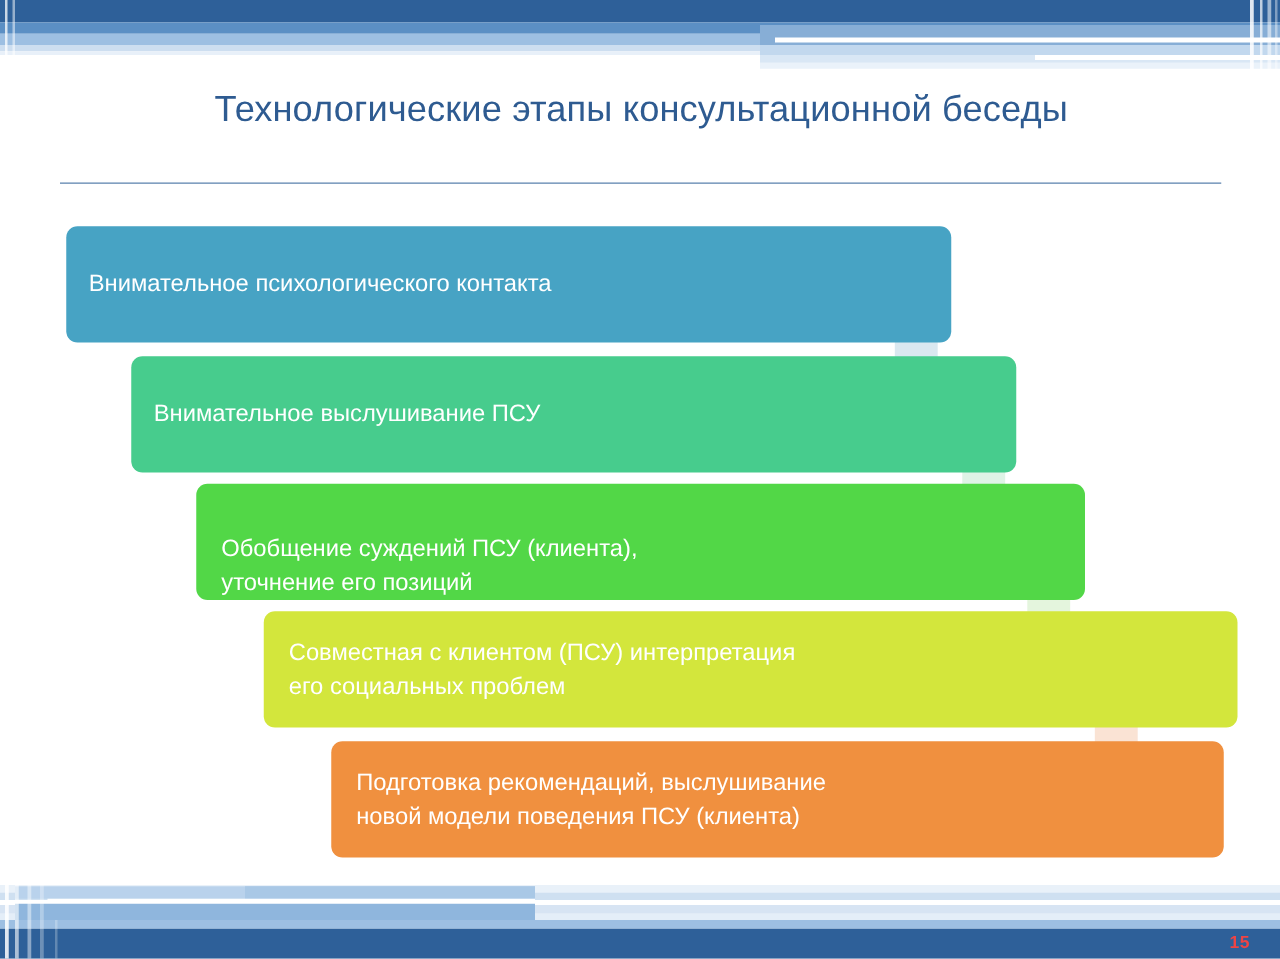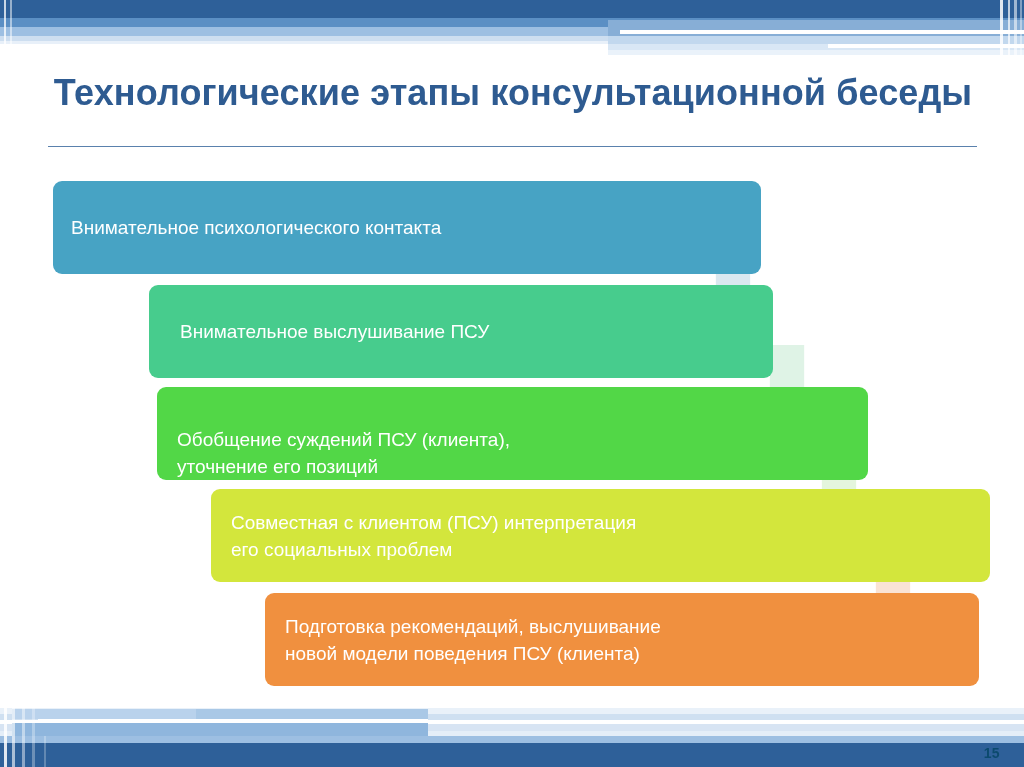--- a/index.html
+++ b/index.html
@@ -48,22 +48,22 @@
   .tb-lv1 { left: 4px;  top: 0; width: 2px; height: 44px; background: #ffffff; opacity: .75; }
   .tb-lv2 { left: 10px; top: 0; width: 2px; height: 44px; background: #ffffff; opacity: .5; }
 
   
   .title {
     position: absolute;
     left: 48px;
     top: 72px;
     width: 930px;
     text-align: center;
-    font-size: 36px;
-    font-weight: bold;
+    font-size: 29px;
+    font-weight: normal;
     color: #2e5b91;
     letter-spacing: 0.1px;
     white-space: nowrap;
   }
   .title-rule {
     position: absolute;
     left: 48px;
     top: 146px;
     width: 929px;
     height: 1px;
@@ -105,21 +105,21 @@
   .bb-v1 { left: 4px;  top: 13px; width: 3px; height: 59px; background: #ffffff; opacity: .85; }
   .bb-v2 { left: 12px; top: 13px; width: 3px; height: 59px; background: #ffffff; opacity: .6; }
   .bb-v3 { left: 22px; top: 13px; width: 3px; height: 59px; background: #ffffff; opacity: .45; }
   .bb-v4 { left: 32px; top: 13px; width: 3px; height: 59px; background: #ffffff; opacity: .3; }
   .bb-v5 { left: 44px; top: 41px; width: 2px; height: 31px; background: #ffffff; opacity: .25; }
 
   .page-number {
     position: absolute;
     right: 24px;
     bottom: 6px;
-    color: #0c4a6e;
+    color: #ef4444;
     font-size: 14px;
     font-weight: bold;
     letter-spacing: .4px;
   }
 </style>
 </head>
 <body>
 
 <div id="slide">
 
@@ -163,21 +163,21 @@
         </svg>
       </div>
       <div class="arrow" style="left: 860px; top: 550px; width: 66px; height: 90px;">
         <svg width="66" height="90" viewBox="0 0 66 90">
           <polygon points="15.84,0 50.16,0 50.16,48.6 66,48.6 33,90 0,48.6 15.84,48.6" fill="#fae3d4"></polygon>
         </svg>
       </div>
       <div class="stage" style="left: 53px; top: 181px; width: 708px; height: 93px; background: rgb(71, 163, 196); padding-left: 18px; padding-right: 16px;">
         <span class="stage-text">Внимательное психологического контакта</span>
       </div>
-      <div class="stage" style="left: 105px; top: 285px; width: 624px; height: 93px; background: rgb(71, 204, 141); padding-left: 31px; padding-right: 16px; margin-left: 44px;">
+      <div class="stage" style="left: 105px; top: 285px; width: 708px; height: 93px; background: rgb(71, 204, 141); padding-left: 18px; padding-right: 16px;">
         <span class="stage-text">Внимательное выслушивание ПСУ</span>
       </div>
       <div class="stage" style="left: 157px; top: 387px; width: 711px; height: 93px; background: rgb(82, 215, 71); padding-left: 20px; padding-right: 8px; align-items: flex-end;">
         <span class="stage-text">Обобщение суждений ПСУ (клиента),
 уточнение его позиций</span>
       </div>
       <div class="stage" style="left: 211px; top: 489px; width: 779px; height: 93px; background: rgb(211, 230, 60); padding-left: 20px; padding-right: 16px;">
         <span class="stage-text">Совместная с клиентом (ПСУ) интерпретация
 его социальных проблем</span>
       </div>

